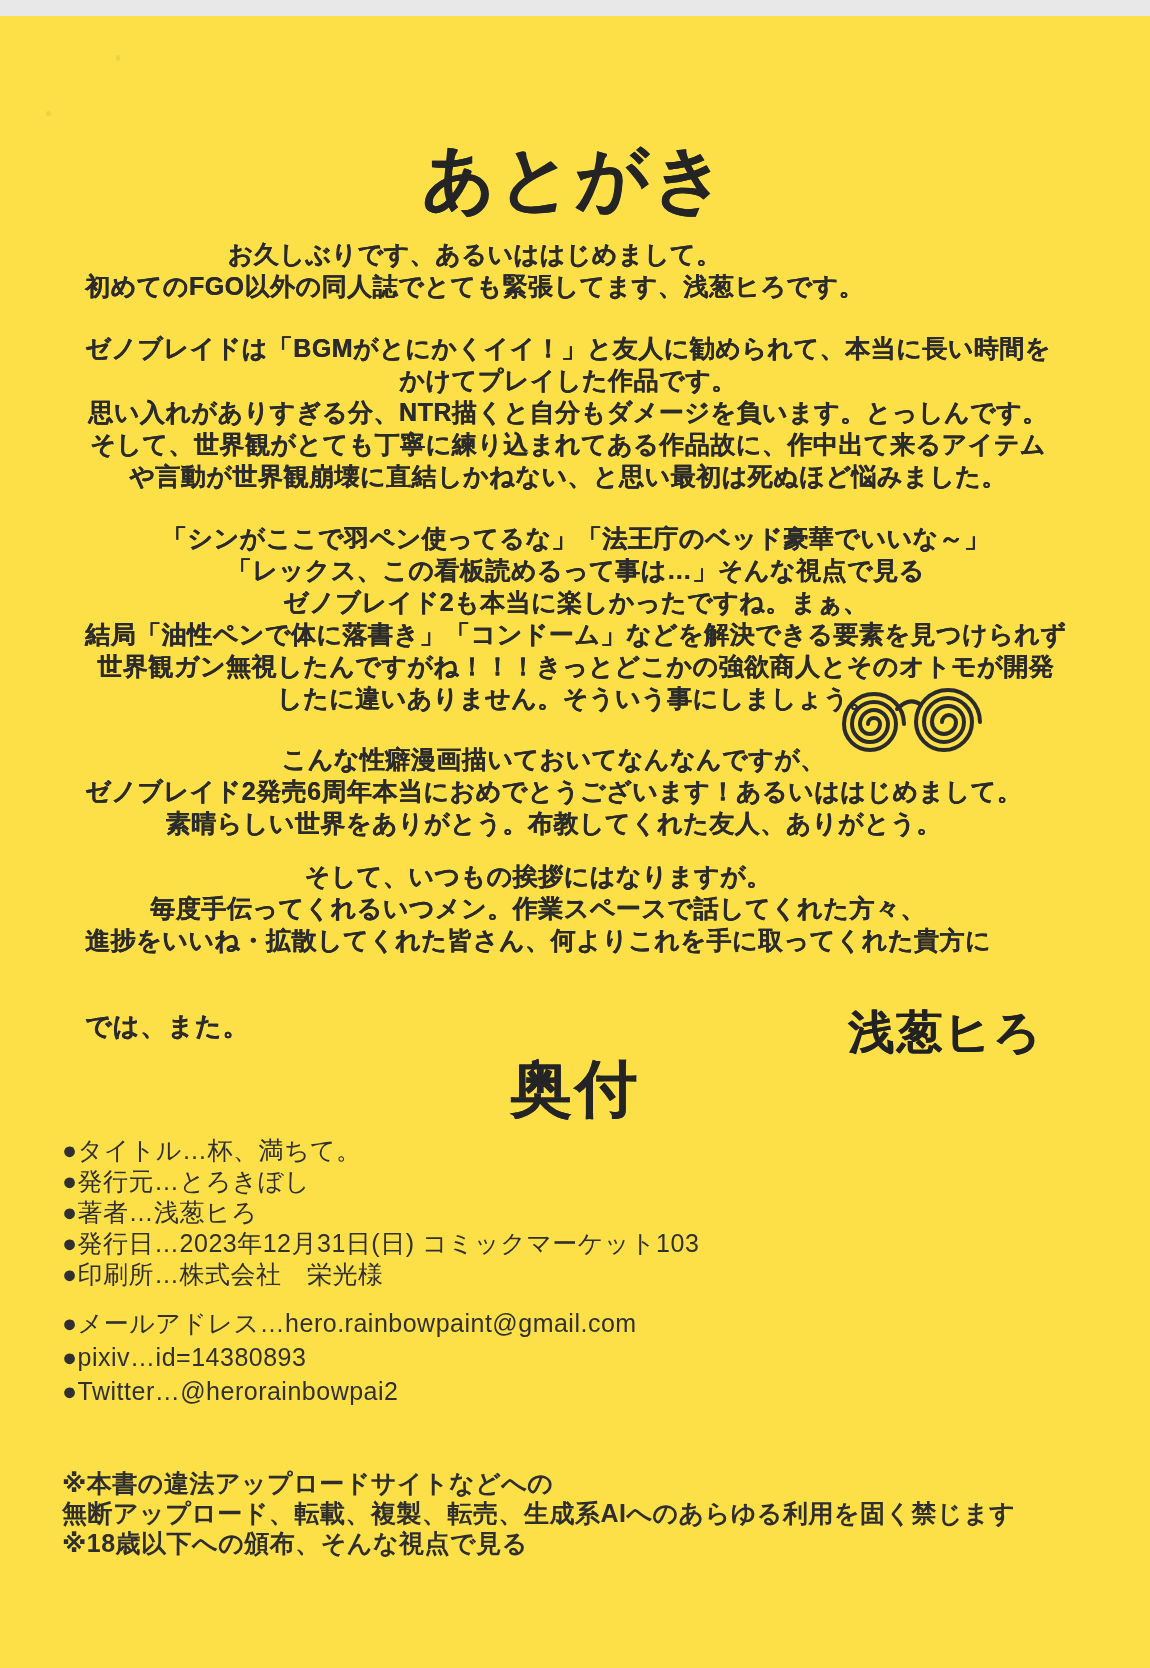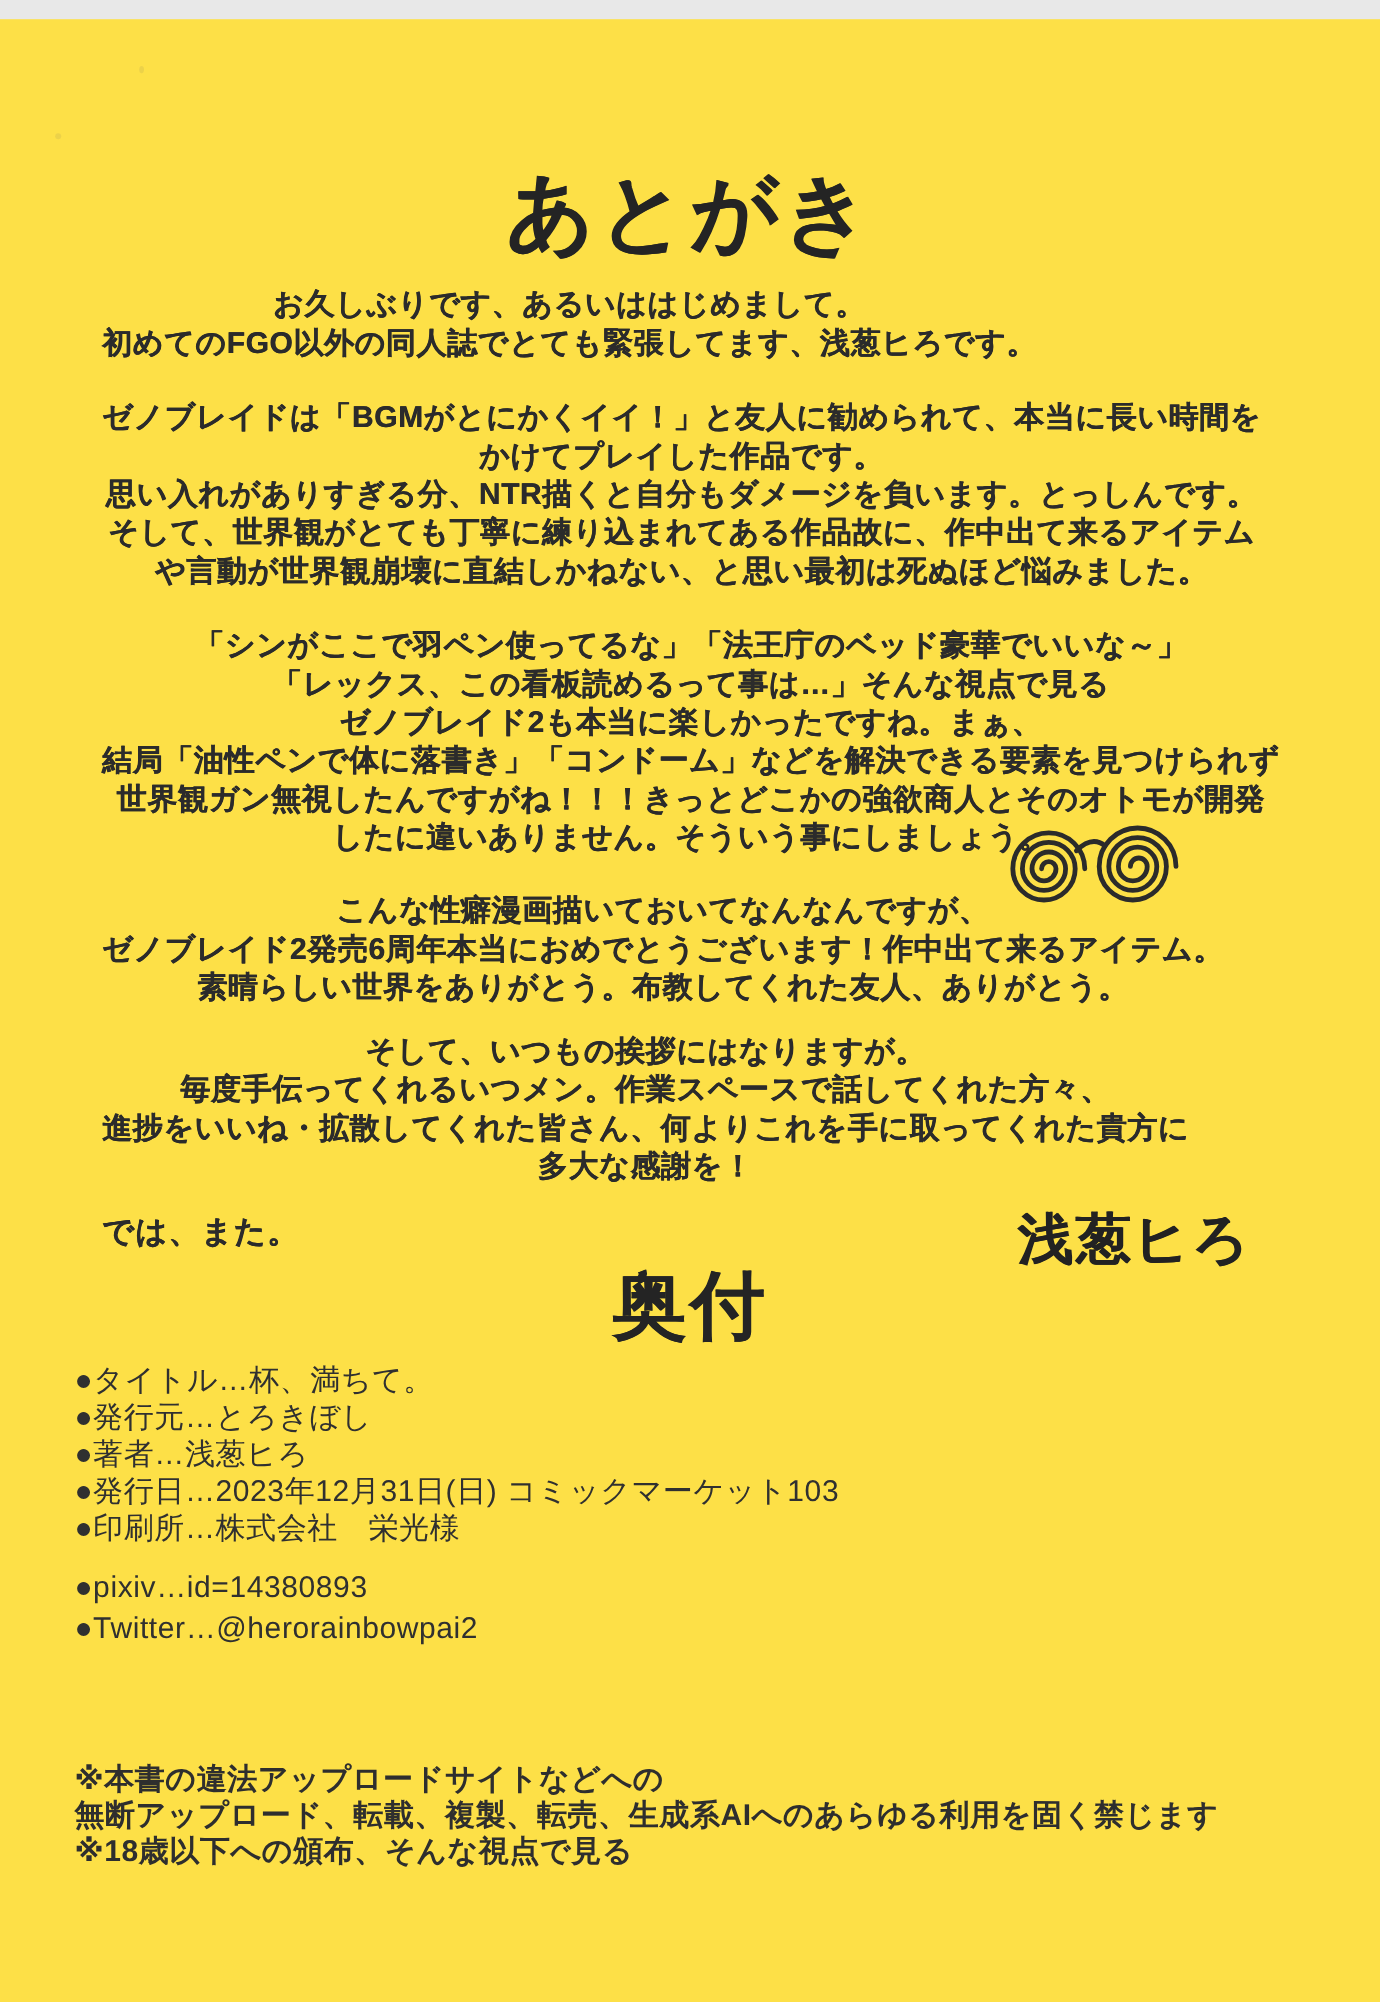--- a/index.html
+++ b/index.html
@@ -123,46 +123,46 @@
                A 20 20 0 0 0 126 38
                A 16 16 0 0 0 94 38
                A 12 12 0 0 0 118 38
                A 7 7 0 0 0 104 38"></path>
       <path d="M 59 25 Q 72 12 83 21"></path>
     </g>
   </svg>
 
   <div class="para p4">
     <div>こんな性癖漫画描いておいてなんなんですが、</div>
-    <div>ゼノブレイド2発売6周年本当におめでとうございます！作中出て来るアイテム。</div>
+    <div>ゼノブレイド2発売6周年本当におめでとうございます！あるいははじめまして。</div>
     <div>素晴らしい世界をありがとう。布教してくれた友人、ありがとう。</div>
   </div>
 
   <div class="para p5">
     <div>そして、いつもの挨拶にはなりますが。</div>
     <div>毎度手伝ってくれるいつメン。作業スペースで話してくれた方々、</div>
     <div>進捗をいいね・拡散してくれた皆さん、何よりこれを手に取ってくれた貴方に</div>
-    <div>多大な感謝を！</div>
   </div>
 
   <div class="closing">では、また。</div>
 
   <div class="signature">浅葱ヒろ</div>
 
   <div class="heading h-colophon">奥付</div>
 
   <div class="colophon-list pub">
     <div>●タイトル…杯、満ちて。</div>
     <div>●発行元…とろきぼし</div>
     <div>●著者…浅葱ヒろ</div>
     <div>●発行日…2023年12月31日(日) コミックマーケット103</div>
     <div>●印刷所…株式会社　栄光様</div>
   </div>
 
   <div class="colophon-list contact">
+    <div>●メールアドレス…hero.rainbowpaint@gmail.com</div>
     <div>●pixiv…id=14380893</div>
     <div>●Twitter…@herorainbowpai2</div>
   </div>
 
   <div class="notices">
     <div>※本書の違法アップロードサイトなどへの</div>
     <div>無断アップロード、転載、複製、転売、生成系AIへのあらゆる利用を固く禁じます</div>
     <div>※18歳以下への頒布、そんな視点で見る</div>
   </div>
 

